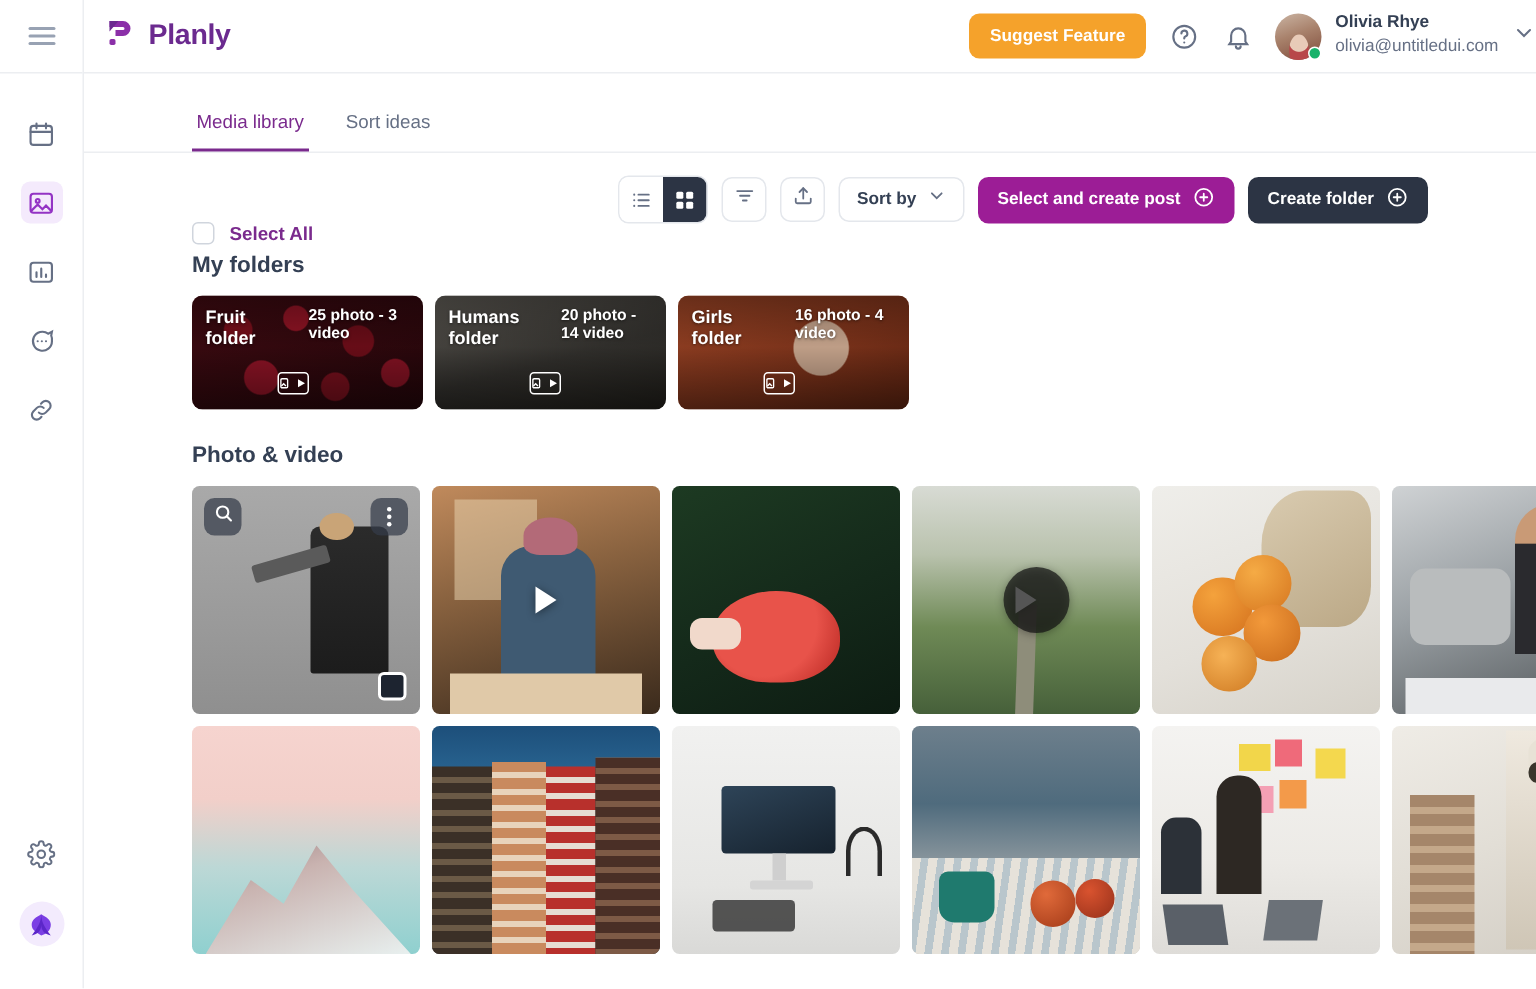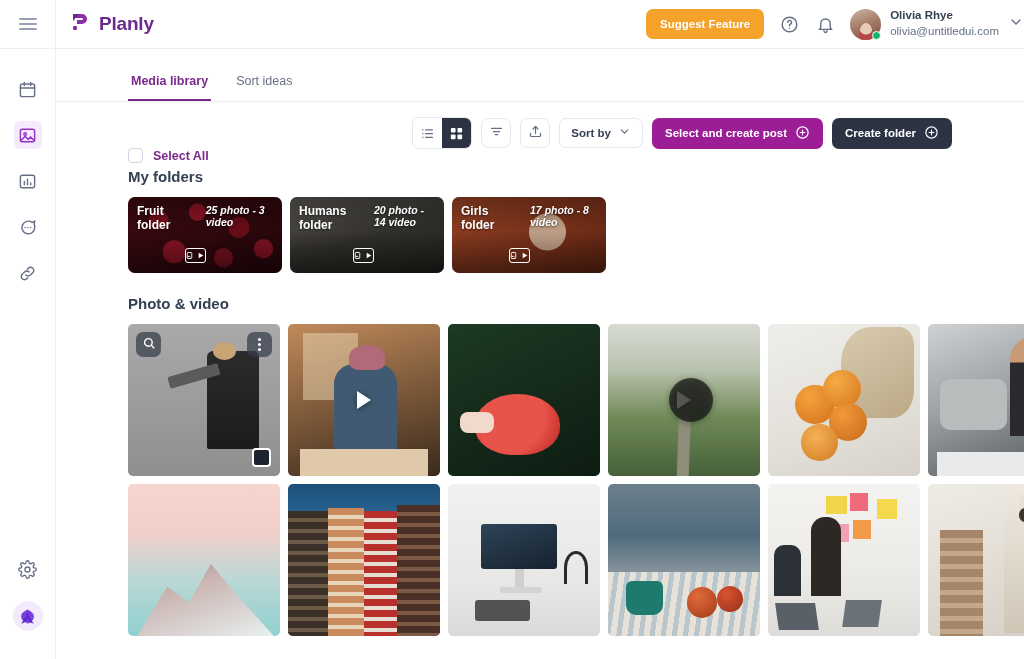--- a/index.html
+++ b/index.html
@@ -71,21 +71,21 @@
   }
   .user-name { font-size: 11.5px; font-weight: bold; color: #344054; line-height: 1.35; }
   .user-mail { font-size: 11.5px; color: #667085; line-height: 1.35; }
 
   
   .tabs { height: 53px; flex: 0 0 53px; border-bottom: 1px solid #eceef1; display: flex; align-items: flex-end; padding-left: 72px; }
   .tab {
     font-size: 12.5px; color: #667085; padding: 0 3px 11px 3px; margin-right: 22px;
     cursor: pointer; border-bottom: 2px solid transparent;
   }
-  .tab.active { color: #7a2a8d; font-weight: bold; border-bottom-color: #7a2a8d; }
+  .tab.active { color: #7a2a8d; font-weight: normal; border-bottom-color: #7a2a8d; }
 
   
   .content { flex: 1 1 auto; overflow: hidden; padding: 0 72px 0 72px; }
 
   .toolbar { display: flex; align-items: center; height: 62px; }
   .select-all { display: flex; align-items: center; gap: 10px; cursor: pointer; margin-top: 45px; }
   .checkbox {
     width: 15px; height: 15px; border: 1.5px solid #d0d5dd; border-radius: 4px; background: #fff;
   }
   .select-all-label { font-size: 12.5px; font-weight: bold; color: #7a2a8d; }
@@ -120,21 +120,21 @@
     position: relative; cursor: pointer;
   }
   .folder .bg { position: absolute; inset: 0; }
   .folder .shade { position: absolute; inset: 0; background: linear-gradient(180deg, rgba(0,0,0,.42) 0%, rgba(0,0,0,.18) 45%, rgba(0,0,0,.50) 100%); }
   .folder .inner { position: relative; padding: 7px 9px; height: 100%; display: flex; flex-direction: row; }
   .folder-name { color: #fff; font-size: 12px; font-weight: bold; text-shadow: 0 1px 2px rgba(0,0,0,.5); }
   .folder-badge {
     margin-top: auto; width: 27px; height: 15px; border: 1.5px solid #fff; border-radius: 3px;
     display: flex; align-items: center; justify-content: center; gap: 1px; margin-bottom: 3px;
   }
-  .folder-meta { color: #fff; font-size: 10.5px; font-weight: bold; text-shadow: 0 1px 2px rgba(0,0,0,.55); font-style: italic; }
+  .folder-meta { color: #fff; font-size: 10.5px; font-weight: bold; text-shadow: 0 1px 2px rgba(0,0,0,.55); }
 
   
   .grid { display: grid; grid-template-columns: repeat(6, 152px); gap: 8px; }
   .tile { width: 152px; height: 152px; border-radius: 5px; overflow: hidden; position: relative; cursor: pointer; }
   .tile .bg { position: absolute; inset: 0; }
   .play {
     position: absolute; left: 50%; top: 50%; transform: translate(-50%,-50%);
     width: 0; height: 0; border-left: 14px solid #fff;
     border-top: 9px solid transparent; border-bottom: 9px solid transparent;
     filter: drop-shadow(0 1px 3px rgba(0,0,0,.45));
@@ -415,21 +415,21 @@
             <div class="folder-name">Girls folder</div>
             <div class="folder-badge">
               <svg width="10" height="9" viewBox="0 0 24 24" fill="none" stroke="#fff" stroke-width="2.4">
                 <rect x="2" y="4" width="12" height="16" rx="2"></rect>
                   <path d="M3 17l4-4 4 4"></path>
               </svg>
               <svg width="8" height="9" viewBox="0 0 24 24" fill="#fff">
                   <path d="M5 4l14 8-14 8z"></path>
                 </svg>
             </div>
-            <div class="folder-meta">17 photo - 8 video</div>
+            <div class="folder-meta">16 photo - 4 video</div>
           </div>
         </div>
       </div>
 
       <h2 class="section-title">Photo &amp; video</h2>
       <div class="grid">
 
         <div class="tile">
           <div class="bg" style="background:linear-gradient(180deg,#a9a9a9 0%,#9a9a9a 60%,#8f8f8f 100%)"></div>
           <div style="position:absolute;left:52%;top:18%;width:34%;height:64%;background:linear-gradient(180deg,#2b2b2b,#1c1c1c);border-radius:6px 6px 2px 2px"></div>

